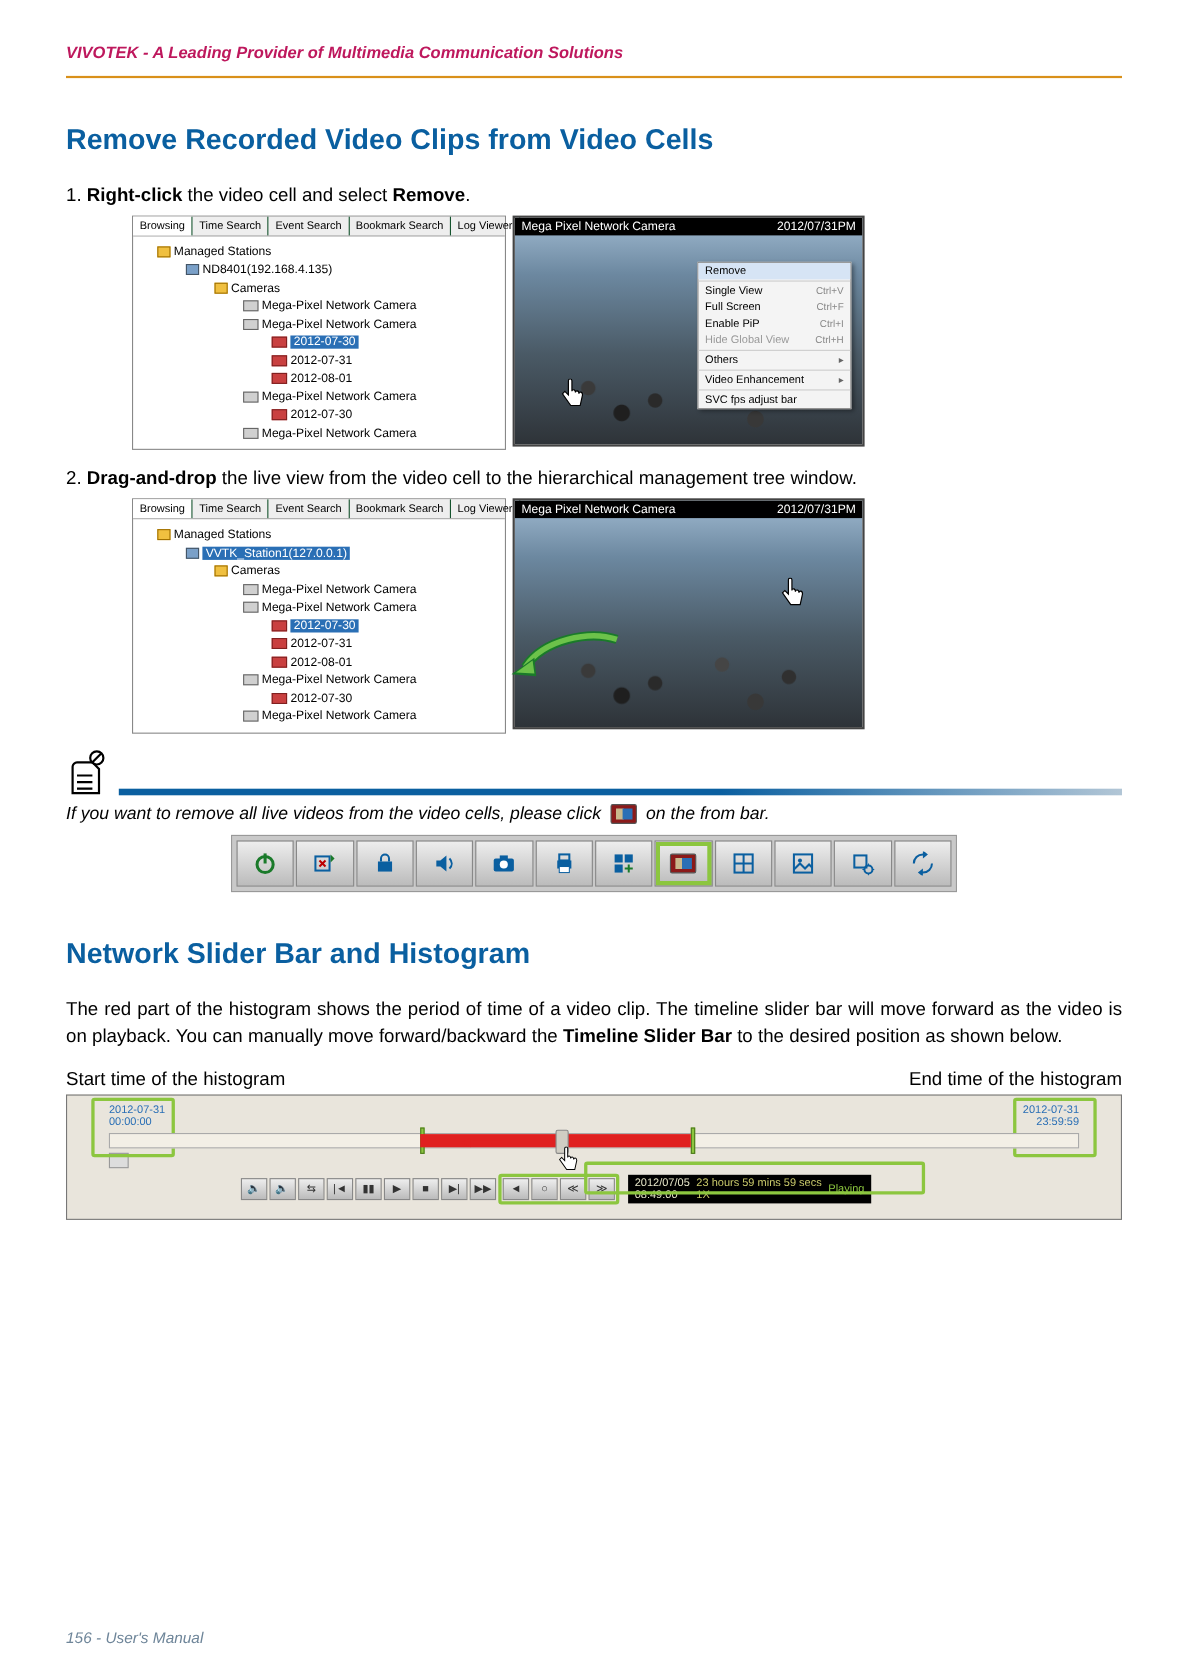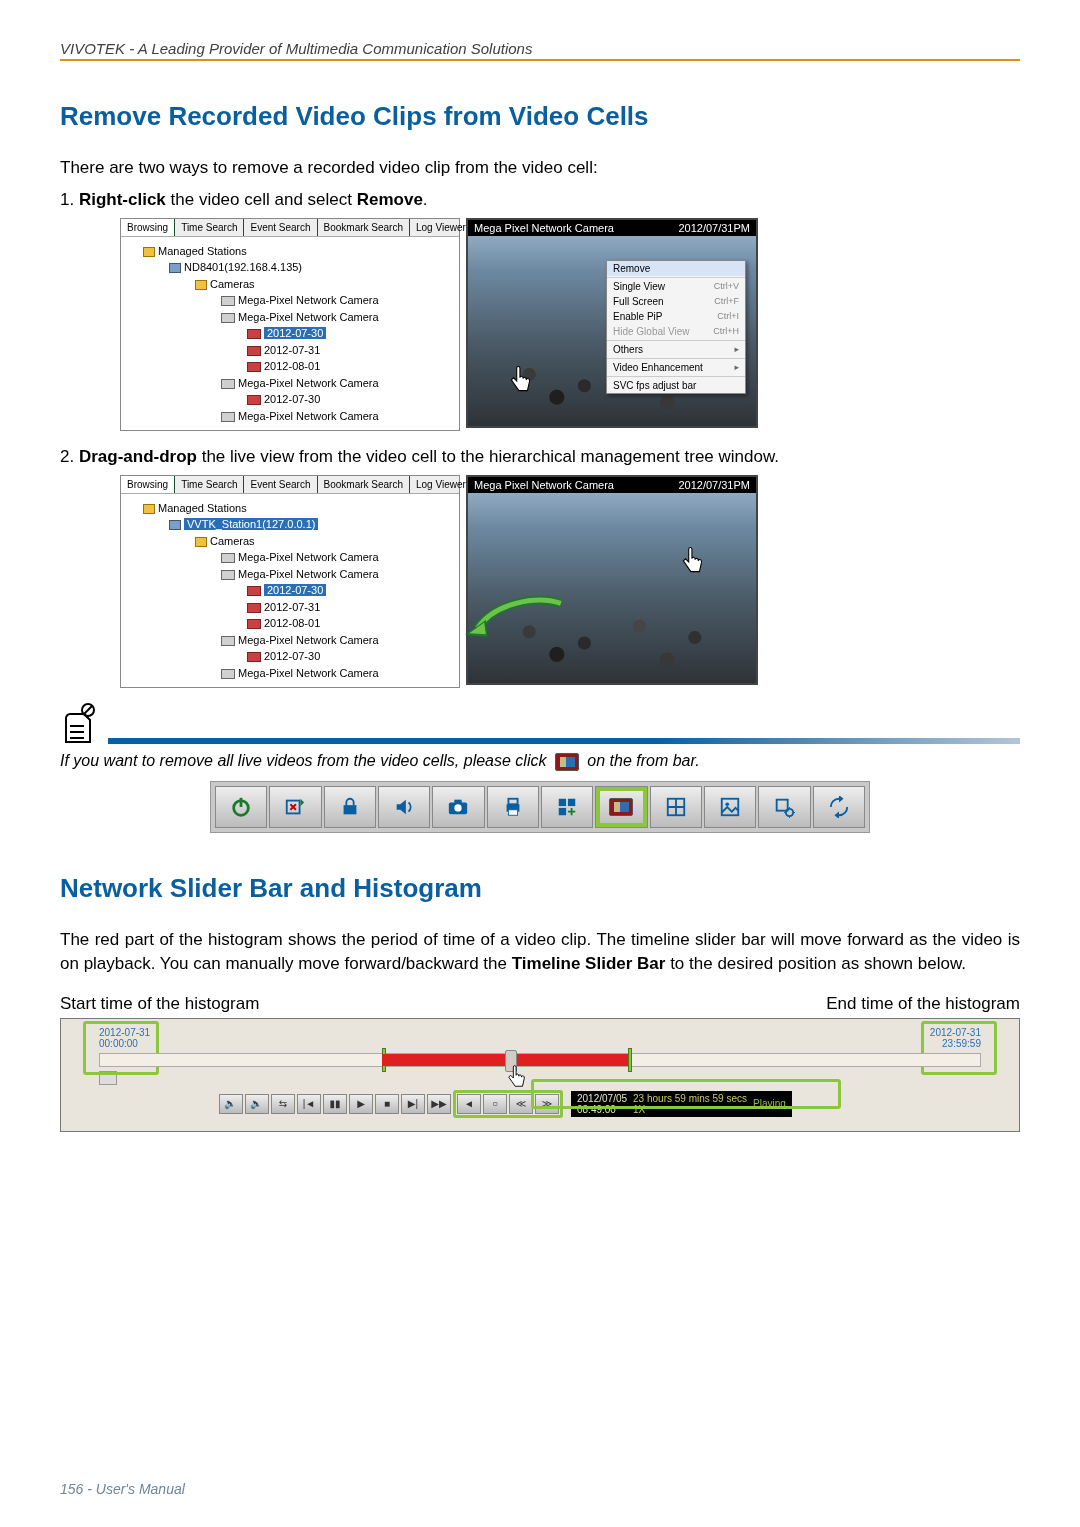--- a/index.html
+++ b/index.html
@@ -10,24 +10,24 @@
     margin: 0 auto;
     color: #000;
   }
   .page {
     padding: 40px 60px 30px 60px;
     position: relative;
     min-height: 1527px;
   }
   .header-text {
     font-style: italic;
-    font-weight: normal;
-    color: #404040;
+    font-weight: bold;
+    color: #be185d;
     font-size: 15px;
-    padding-bottom: 2px;
+    padding-bottom: 12px;
   }
   .header-rule {
     border: none;
     border-top: 2px solid #d9901a;
     margin-bottom: 40px;
   }
   .section-title {
     color: #0a5fa0;
     font-size: 26px;
     font-weight: bold;
@@ -139,21 +139,21 @@
   }
   .tab.active { background:#fff; }
   .tree-body { padding:6px 4px; line-height:1.5; }
   .tree-node { white-space:nowrap; }
   .ic { display:inline-block; width:12px; height:10px; background:#f0c040; margin-right:3px; vertical-align:middle; border:1px solid #a07000;}
   .ic-station { background:#7aa0c8; border-color:#456;}
   .ic-cam { background:#d0d0d0; border-color:#666; width:14px;}
   .ic-date { background:#c94040; border-color:#802020; width:14px;}
   .sel { background:#2a6fb5; color:#fff; padding:0 3px;}
   .video-cell {
-    width: 292px;
+    width: 320px;
     height: 210px;
     border:2px solid #444;
     background: linear-gradient(#9fb9d0 0%, #6c88a0 25%, #4a5a66 60%, #2e3338 100%);
     position:relative;
     overflow:hidden;
   }
   .vc-hdr {
     position:absolute; top:0; left:0; right:0;
     background:#000; color:#fff;
     font-size:11px;
@@ -296,21 +296,20 @@
   .indent5 { padding-left:122px;}
 </style>
 </head>
 <body>
 
 <div class="page">
   <div class="header-text">VIVOTEK - A Leading Provider of Multimedia Communication Solutions</div>
   <hr class="header-rule">
 
   <div class="section-title">Remove Recorded Video Clips from Video Cells</div>
-  <div class="body-text">There are two ways to remove a recorded video clip from the video cell:</div>
 
   <div class="list-item">
     <span>1. </span><b>Right-click</b><span> the video cell and select </span><b>Remove</b><span>.</span>
   </div>
 
   <div class="mock-wrap">
     <div class="tree-panel">
       <div class="tabs">
         <div class="tab active">Browsing</div>
         <div class="tab">Time Search</div>

